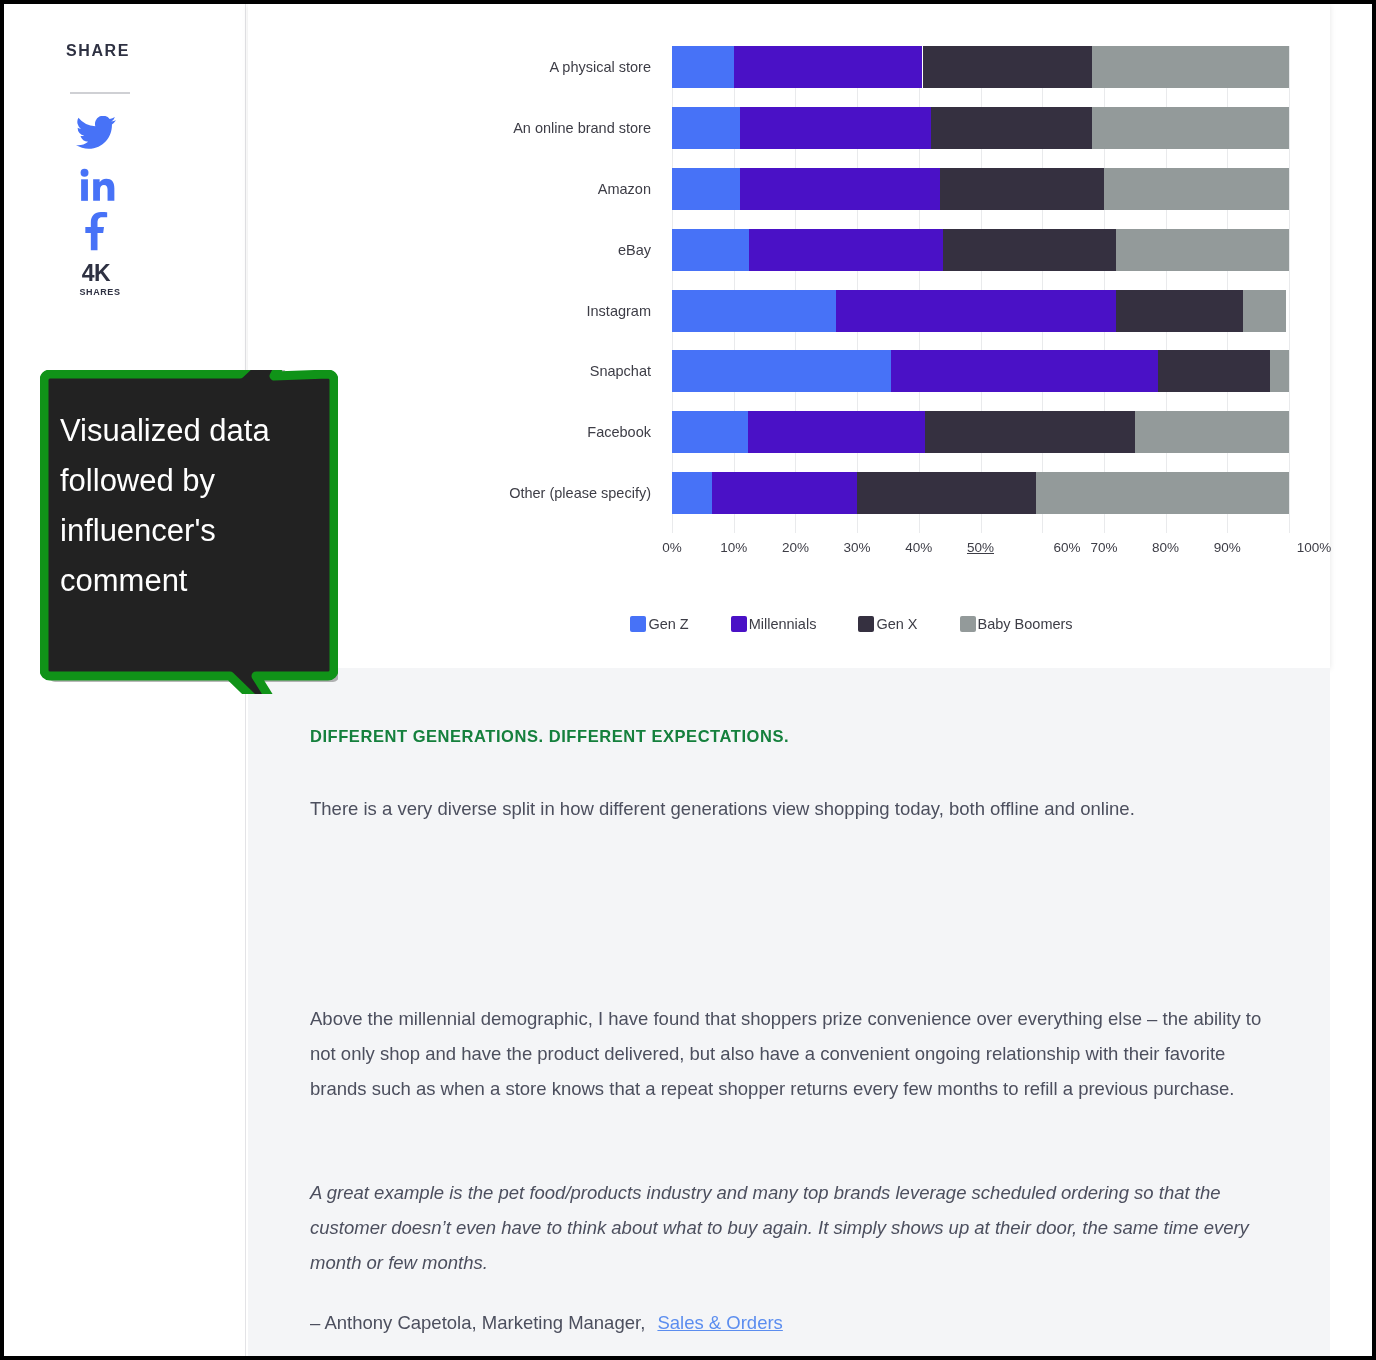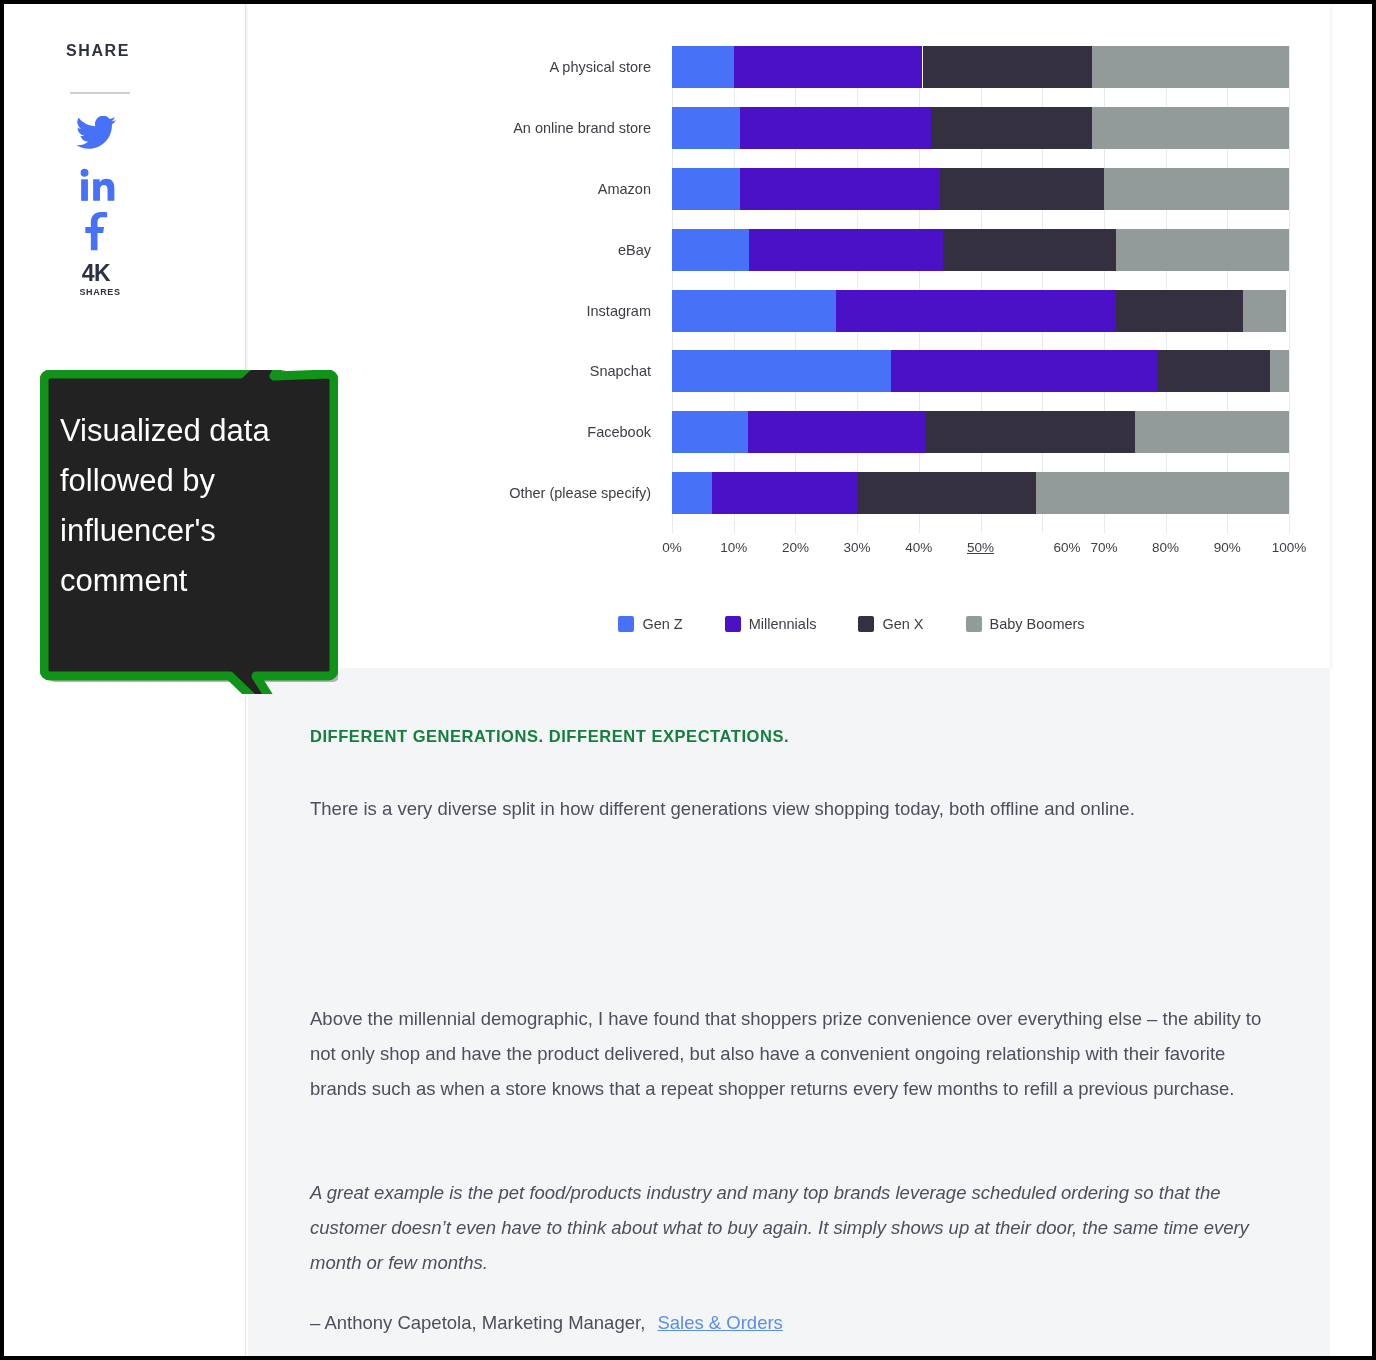--- a/index.html
+++ b/index.html
@@ -138,21 +138,21 @@
     position: absolute;
     left: 166px; top: 612px;
     width: 875px;
     display: flex;
     justify-content: center;
     gap: 42px;
   }
   .legend-item {
     display: flex;
     align-items: center;
-    gap: 8px;
+    gap: 2px;
   }
   .legend-swatch {
     width: 16px; height: 16px;
     border-radius: 2px;
   }
   .legend-label {
     font-size: 14.5px;
     color: #3d3d46;
   }
 
@@ -312,21 +312,21 @@
           <div class="xtick" style="left: 0px;">0%</div>
           <div class="xtick" style="left: 61.7px;">10%</div>
           <div class="xtick" style="left: 123.4px;">20%</div>
           <div class="xtick" style="left: 185.1px;">30%</div>
           <div class="xtick" style="left: 246.8px;">40%</div>
           <div class="xtick" style="left: 308.5px; text-decoration: underline;">50%</div>
           <div class="xtick" style="left: 357px; margin-left: 38px;">60%</div>
           <div class="xtick" style="left: 431.9px;">70%</div>
           <div class="xtick" style="left: 493.6px;">80%</div>
           <div class="xtick" style="left: 555.3px;">90%</div>
-          <div class="xtick" style="left: 617px;">100%</div>
+          <div class="xtick" style="left: 642px;">100%</div>
         </div>
     </div>
     <div id="legend">
         <div class="legend-item">
           <span class="legend-swatch" style="background: rgb(71, 114, 247);"></span>
           <span class="legend-label">Gen Z</span>
         </div>
         <div class="legend-item">
           <span class="legend-swatch" style="background: rgb(74, 17, 198);"></span>
           <span class="legend-label">Millennials</span>

